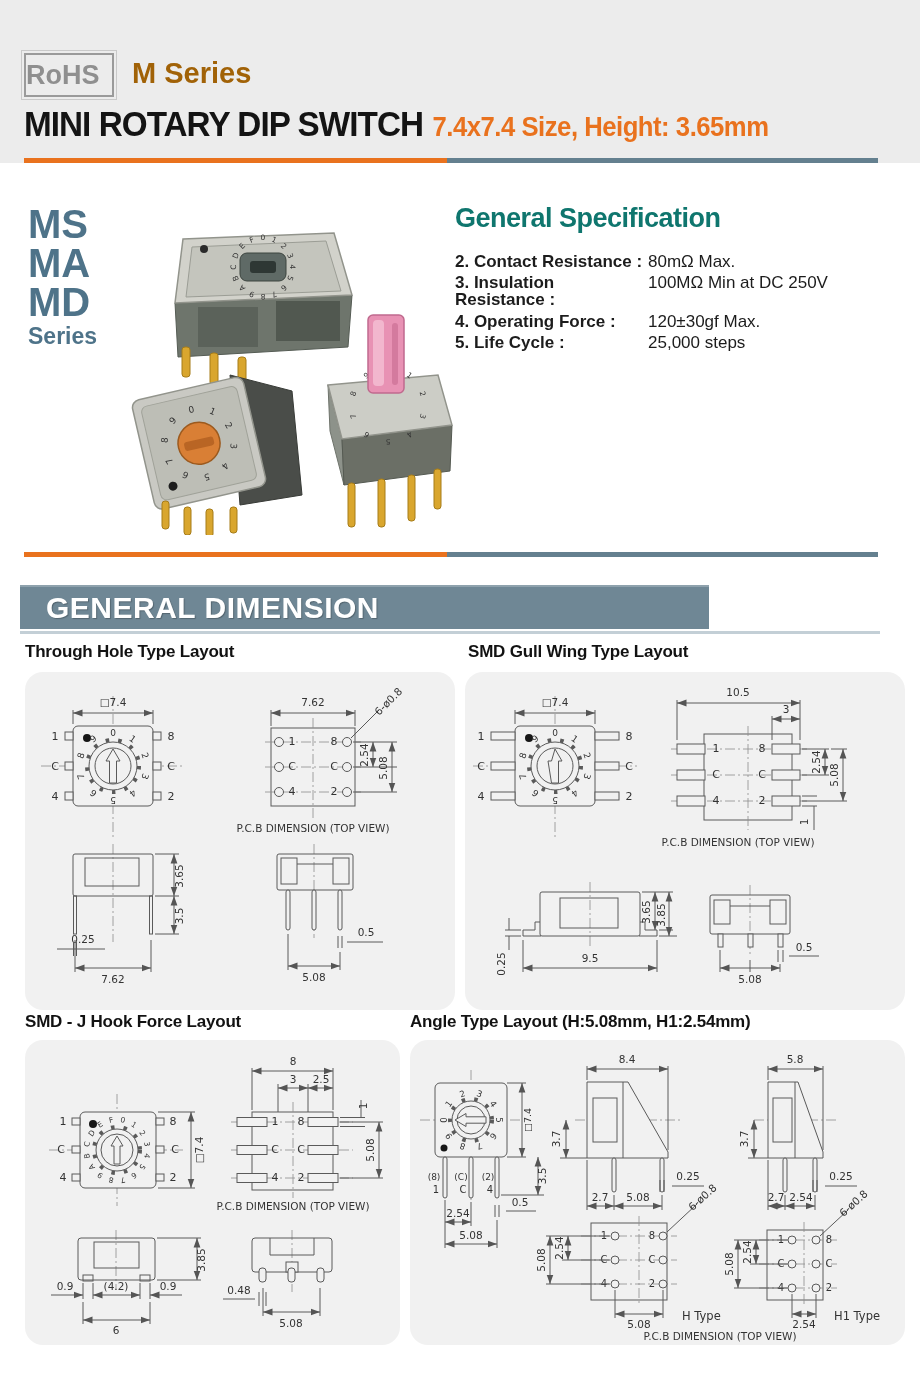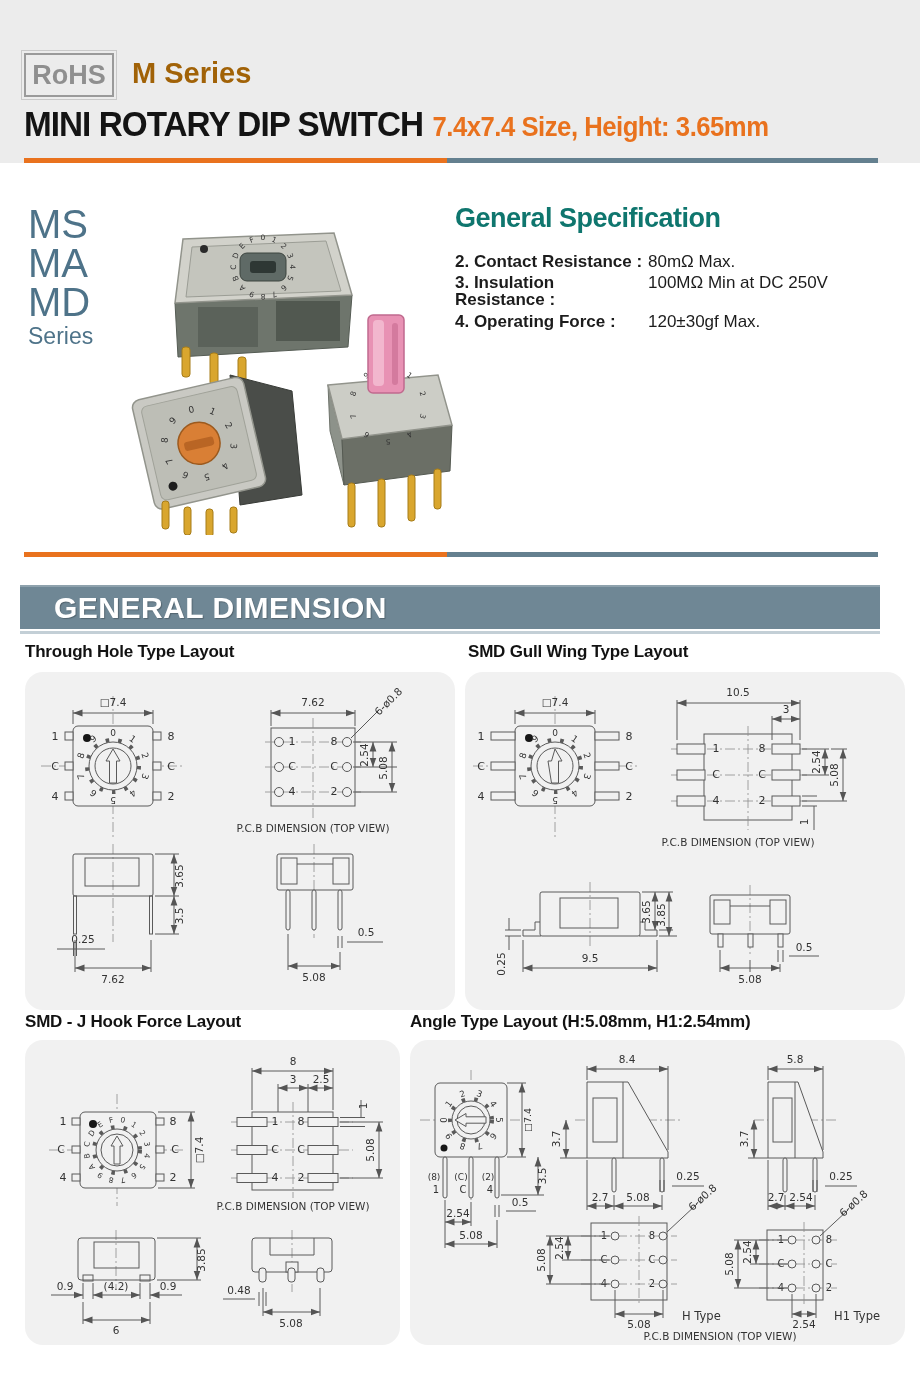--- a/index.html
+++ b/index.html
@@ -2,41 +2,41 @@
 <html><head>
 <meta charset="utf-8">
 <style>
   html,body{margin:0;padding:0;background:#fff;}
   body{width:920px;height:1388px;position:relative;font-family:"Liberation Sans",sans-serif;overflow:hidden;}
   .abs{position:absolute;}
 
   
   .top-band{left:0;top:0;width:920px;height:163px;background:#ececec;}
   .rohs-box{left:24px;top:53px;width:86px;height:40px;border:2px solid #9a9a9a;outline:1px solid #c9c9c9;outline-offset:2px;
-    display:flex;align-items:center;justify-content:center;color:#8f8f8f;font-weight:bold;font-size:27px;letter-spacing:0;}
+    display:flex;align-items:center;justify-content:flex-start;color:#8f8f8f;font-weight:bold;font-size:27px;letter-spacing:0;}
   .m-series{left:132px;top:57px;font-size:29px;font-weight:bold;color:#a16207;}
   .main-title{left:24px;top:104px;font-size:35px;font-weight:bold;color:#141414;letter-spacing:-1px;transform:scaleX(.95);transform-origin:left;white-space:nowrap;}
   .main-sub{font-size:27px;font-weight:bold;color:#e9721e;letter-spacing:-0.5px;margin-left:10px;}
   .divider{height:5px;width:854px;left:24px;display:flex;}
   .divider .o{background:#e9721e;width:423px;height:100%;}
   .divider .s{background:#64808f;flex:1;height:100%;}
 
   
-  .series-stack{left:28px;top:205px;color:#4e7389;font-weight:normal;line-height:0.98;}
+  .series-stack{left:28px;top:205px;color:#4e7389;font-weight:bold;line-height:0.98;}
   .series-stack .big{font-size:40px;letter-spacing:0;}
   .series-stack .small{font-size:23px;margin-top:2px;}
   .spec-head{left:455px;top:203px;font-size:27px;font-weight:bold;color:#0f766e;letter-spacing:-0.5px;}
   .spec-rows{left:455px;top:248px;width:440px;font-size:17px;color:#1c1c1c;}
   .spec-row{display:flex;margin-bottom:4.5px;line-height:1.0;}
   .spec-row .sl{width:193px;font-weight:bold;flex:none;}
   .spec-row .sv{flex:1;}
 
   
-  .gd-bar{left:20px;top:585px;width:860px;height:44px;background:#6f8795;border-top:2px solid #8fa2ad;
-    display:flex;align-items:center;color:#fff;font-size:30px;font-weight:bold;padding-left:34px;box-sizing:border-box;
+  .gd-bar{left:20px;top:585px;width:689px;height:44px;background:#6f8795;border-top:2px solid #8fa2ad;
+    display:flex;align-items:center;color:#fff;font-size:30px;font-weight:bold;padding-left:26px;box-sizing:border-box;
     text-shadow:1px 1px 1px rgba(0,0,0,.25);letter-spacing:0.5px;}
   .gd-under1{left:20px;top:631px;width:860px;height:3px;background:#c3cfd6;}
 
   .sect-title{font-size:17px;font-weight:bold;color:#121212;letter-spacing:-0.2px;}
   .panel{background:#f1f1f1;border-radius:18px;}
 
   
   .ln{stroke:#5a5a5a;stroke-width:1;fill:none;}
   .lnf{stroke:#5a5a5a;stroke-width:1;fill:#f1f1f1;}
   .cl{stroke:#8d8d8d;stroke-width:0.8;fill:none;stroke-dasharray:10 3 2 3;}
@@ -181,20 +181,24 @@
       <div class="sl">2. Contact Resistance :</div>
       <div class="sv">80mΩ Max.</div>
     </div>
   <div class="spec-row">
       <div class="sl">3. Insulation Resistance :</div>
       <div class="sv">100MΩ Min at DC 250V</div>
     </div>
   <div class="spec-row">
       <div class="sl">4. Operating Force :</div>
       <div class="sv">120±30gf Max.</div>
+    </div>
+  <div class="spec-row">
+      <div class="sl">5. Life Cycle :</div>
+      <div class="sv">25,000 steps</div>
     </div>
 </div>
 
 <div class="abs divider" style="top:552px">
     <div class="o"></div>
     <div class="s"></div>
   </div>
 
 <div class="abs gd-bar">
     <span>GENERAL DIMENSION</span>

